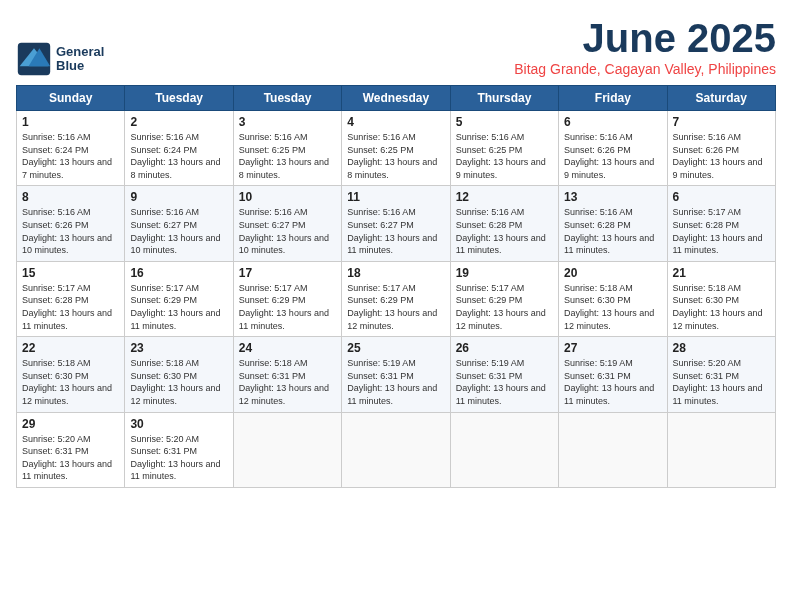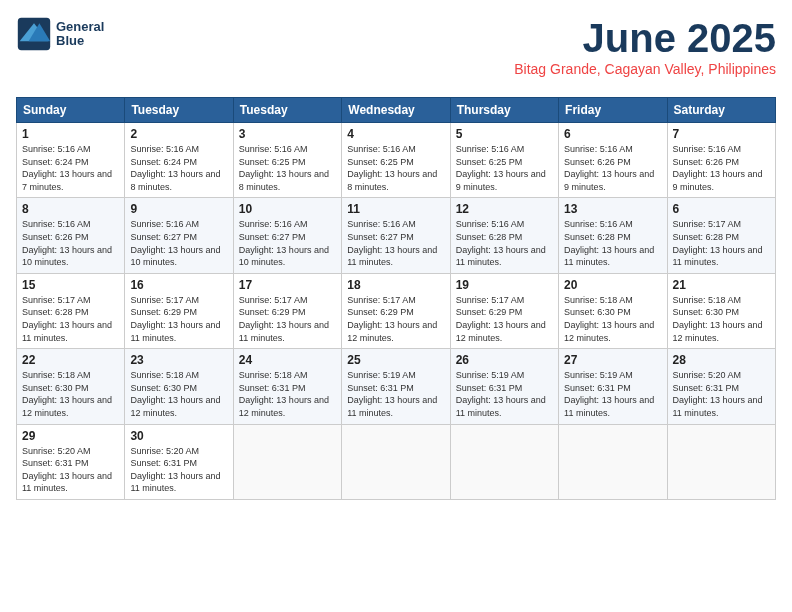--- a/index.html
+++ b/index.html
@@ -6,22 +6,22 @@
     body {
       font-family: Arial, sans-serif;
       background: #fff;
       width: 792px;
       min-height: 612px;
       padding: 16px;
     }
     .header-area {
       display: flex;
       justify-content: space-between;
-      align-items: flex-start;
-      margin-bottom: 20px;
+      align-items: flex-end;
+      margin-bottom: 8px;
     }
     .logo {
       display: flex;
       align-items: center;
       gap: 4px;
     }
     .logo-text {
       display: flex;
       flex-direction: column;
       font-size: 13px;
@@ -49,21 +49,21 @@
       width: 100%;
       border-collapse: collapse;
       border: 1px solid #ccc;
     }
     .calendar th {
       background: #2a6099;
       color: #fff;
       font-size: 12px;
       font-weight: bold;
       padding: 5px 6px;
-      text-align: left;
+      text-align: center;
       border: 1px solid #1a4a7a;
     }
     .calendar td {
       vertical-align: top;
       padding: 4px 5px;
       border: 1px solid #ccc;
       font-size: 9.5px;
       color: #222;
       background: #fff;
       width: calc(100% / 7);

